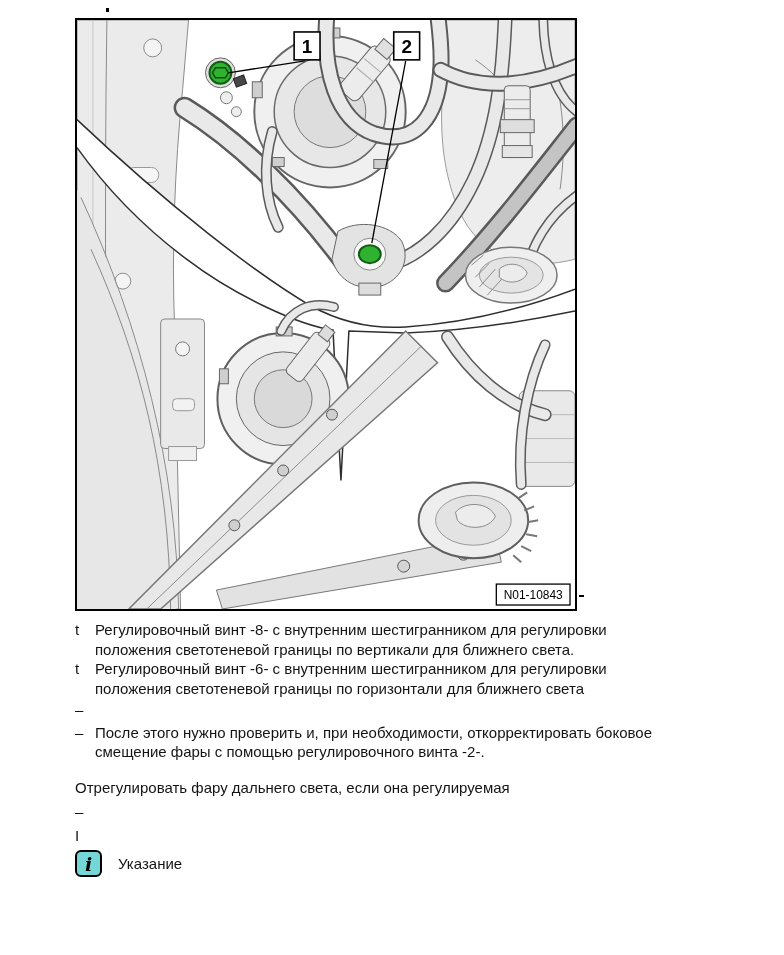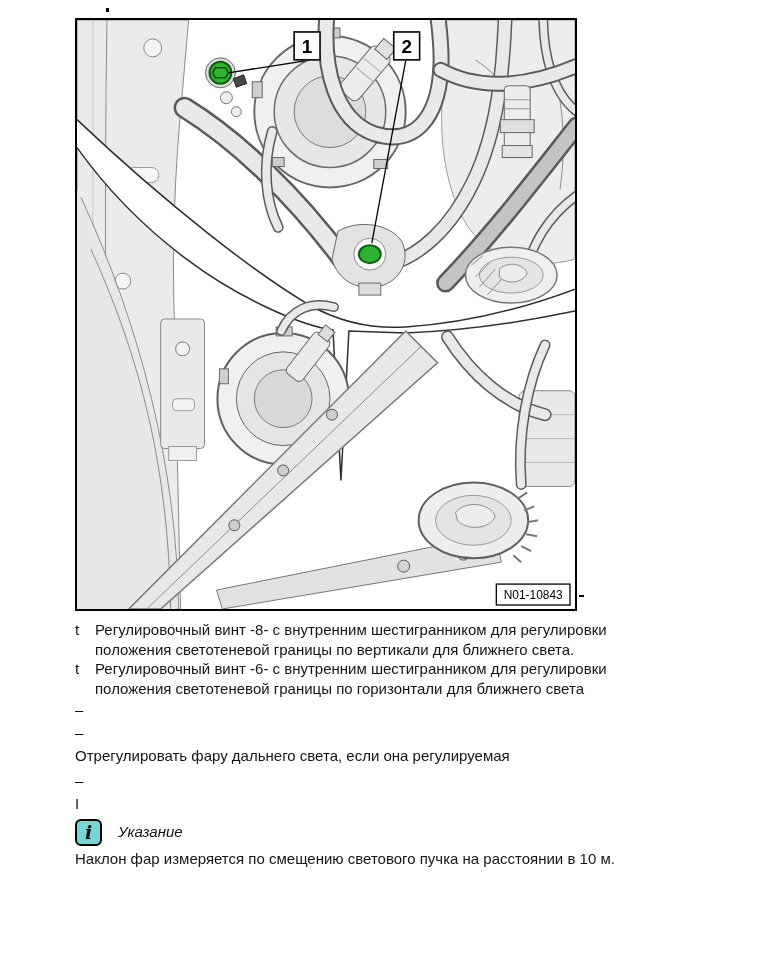--- a/index.html
+++ b/index.html
@@ -11,26 +11,26 @@
   .tick{position:absolute;background:#000;}
   .tick-top{left:106px;top:8px;width:3px;height:4px;}
   .tick-right{left:579px;top:595px;width:5px;height:2px;}
   .text-section{position:absolute;left:75px;top:620px;width:660px;
                 font-size:15px;line-height:19.5px;}
   .li{display:flex;}
   .mk{flex:0 0 20px;width:20px;}
   .tx{width:562px;}
   .para{margin:0;width:600px;}
   .mt2{margin-top:2px;}.mt3{margin-top:3px;}.mt4{margin-top:4px;}
-  .mt5{margin-top:5px;}.mt16{margin-top:4px;}
+  .mt5{margin-top:5px;}.mt16{margin-top:16px;}
   .note-row{display:flex;align-items:center;margin-top:5px;height:27px;}
   .note-icon{width:27px;height:27px;box-sizing:border-box;border:2px solid #000;
              border-radius:6px;background:#74d6d6;display:flex;align-items:center;
              justify-content:center;font:italic bold 19px "DejaVu Serif",serif;color:#000;}
-  .note-label{margin-left:16px;font-style:italic;}
+  .note-label{margin-left:16px;}
   .ho{fill:none;stroke:#5a5a5a;stroke-linecap:round;}
   .hi{fill:none;stroke:#e9e9e9;stroke-linecap:round;}
   .thin{stroke:#8a8a8a;fill:none;}
 </style>
 </head>
 <body>
 
 <div class="page">
 
   <div class="figure">
@@ -215,33 +215,33 @@
     </div>
     <div class="li">
       <span class="mk">t</span>
       <span class="tx">Регулировочный винт -6- с внутренним шестигранником для регулировки положения светотеневой границы по горизонтали для ближнего света</span>
     </div>
     <div class="li mt2">
       <span class="mk">–</span>
     </div>
     <div class="li mt3">
       <span class="mk">–</span>
+      <span class="tx">После этого нужно проверить и, при необходимости, откорректировать боковое смещение фары с помощью регулировочного винта -2-.</span>
     </div>
 
     <p class="para mt16">Отрегулировать фару дальнего света, если она регулируемая</p>
 
     <div class="li mt5">
       <span class="mk">–</span>
     </div>
     <div class="li mt4">
       <span class="mk">I</span>
     </div>
 
     <div class="note-row">
       <div class="note-icon">
         <span>i</span>
       </div>
       <div class="note-label">Указание</div>
     </div>
-    <p class="para mt3">Наклон фар измеряется по смещению светового пучка на расстоянии в 10 м.</p>
 
   </div>
 </div>
 
 </body></html>

